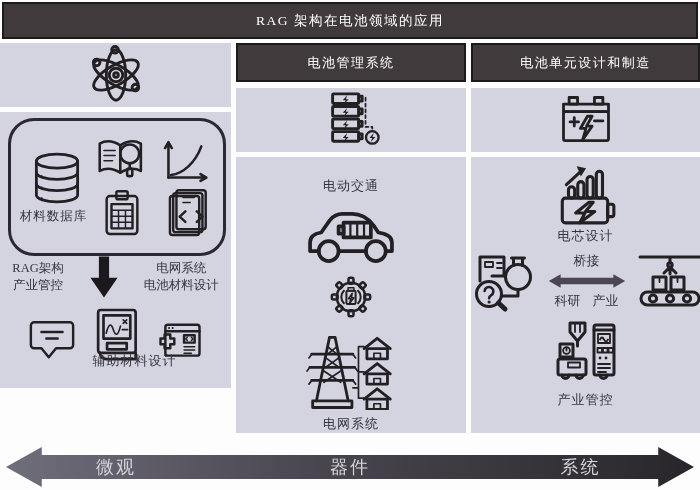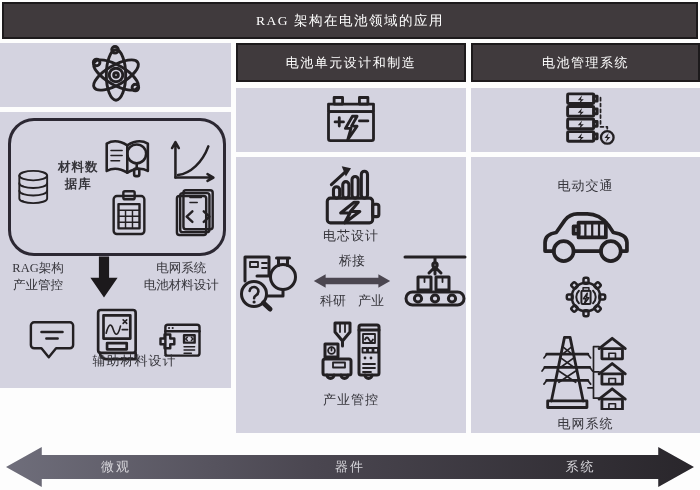--- a/index.html
+++ b/index.html
@@ -15,39 +15,39 @@
   .iconcell{height:64px;background:#d4d3e0;margin-bottom:5px;display:flex;
             align-items:center;justify-content:center;}
   .maincell{height:276px;background:#d4d3e0;position:relative;}
   svg.ic{fill:none;stroke:#232023;stroke-width:3;stroke-linecap:round;stroke-linejoin:round;display:block;}
   svg.ic .f{fill:#232023;stroke:none;}
   svg.ic .thin{stroke-width:1.8;}
   .lbl{font-size:13px;text-align:center;letter-spacing:1px;}
   
   .c1box{position:absolute;left:8px;top:6px;width:208px;height:128px;border:3px solid #2c2833;
          border-radius:26px;display:flex;align-items:center;justify-content:space-evenly;padding:2px;}
-  .dbcol{display:flex;flex-direction:row;align-items:flex-start;gap:2px;font-weight:bold;}
+  .dbcol{display:flex;flex-direction:column;align-items:flex-end;gap:2px;}
   .grid22{display:grid;grid-template-columns:auto auto;gap:4px 10px;justify-items:center;align-items:center;}
   .c1flow{position:absolute;left:0;top:142px;width:100%;display:flex;justify-content:center;
           align-items:center;gap:23px;font-size:12.5px;line-height:1.35;text-align:center;}
   .c1out{position:absolute;left:0;top:194px;width:100%;display:flex;justify-content:center;
          align-items:flex-end;gap:13px;}
   .c1outlbl{position:absolute;left:0;top:240px;width:100%;margin-left:19px;}
   
   .c2stack{position:absolute;inset:0;display:flex;flex-direction:column;align-items:center;}
   .bridge{display:flex;align-items:center;justify-content:center;gap:4px;margin-top:4px;}
   .bridgemid{display:flex;flex-direction:column;align-items:center;font-size:13px;line-height:1.2;gap:2px;}
   .bridgewords{display:flex;gap:12px;}
   
   .c3stack{position:absolute;inset:0;display:flex;flex-direction:column;align-items:center;}
   
   .axis{position:absolute;left:6px;right:6px;top:447px;height:40px;}
   .axisshape{position:absolute;inset:0;background:linear-gradient(90deg,#6f6e7b 0%,#4a4650 45%,#29262b 100%);
     clip-path:polygon(0 50%,5.2% 0,5.2% 20%,94.8% 20%,94.8% 0,100% 50%,94.8% 100%,94.8% 80%,5.2% 80%,5.2% 100%);}
-  .axislbl{position:absolute;top:50%;transform:translate(-50%,-50%);color:#d6d5da;font-size:13px;letter-spacing:2px;}
+  .axislbl{position:absolute;top:50%;transform:translate(-50%,-50%);color:#d6d5da;font-size:18px;letter-spacing:2px;}
 </style>
 </head>
 <body>
 
 <div class="stage">
 
   <div class="bar titlebar">RAG 架构在电池领域的应用</div>
 
   <div class="cols">
 
@@ -136,20 +136,93 @@
             <rect x="14" y="8" width="42" height="38" rx="3"></rect>
             <path d="M14 16 h42"></path>
             <circle class="f" cx="18.5" cy="12" r="1.3"></circle>
               <circle class="f" cx="23" cy="12" r="1.3"></circle>
             <path d="M8 25 h5 v-5 h7 v5 h5 v7 h-5 v5 h-7 v-5 h-5 z"></path>
             <rect x="37" y="21" width="13" height="9"></rect>
             <path class="thin" d="M41 23.5 l-2 2 2 2 M46 23.5 l2 2 -2 2 M37 35 h13 M37 39 h13 M37 43 h9"></path>
           </svg>
         </div>
         <div class="lbl c1outlbl">辅助材料设计</div>
+      </div>
+    </div>
+
+    <div class="col">
+      <div class="bar colheader">电池管理系统</div>
+      <div class="iconcell">
+        <svg class="ic" width="62" height="60" viewBox="0 0 64 62">
+          <rect x="13" y="4" width="27" height="10" rx="1"></rect>
+            <rect x="40" y="6.5" width="3.5" height="5"></rect>
+          <rect x="13" y="17" width="27" height="10" rx="1"></rect>
+            <rect x="40" y="19.5" width="3.5" height="5"></rect>
+          <rect x="13" y="30" width="27" height="10" rx="1"></rect>
+            <rect x="40" y="32.5" width="3.5" height="5"></rect>
+          <rect x="13" y="43" width="27" height="10" rx="1"></rect>
+            <rect x="40" y="45.5" width="3.5" height="5"></rect>
+          <path class="f" d="M28 5.5 l-4.5 5 h3 l-1.8 4 5 -5 h-3 z M28 18.5 l-4.5 5 h3 l-1.8 4 5 -5 h-3 z M28 31.5 l-4.5 5 h3 l-1.8 4 5 -5 h-3 z M28 44.5 l-4.5 5 h3 l-1.8 4 5 -5 h-3 z"></path>
+          <path class="thin" d="M47 8 v30 M47 38 h7 v4" stroke-dasharray="3 3"></path>
+          <circle cx="54" cy="49" r="6.5" style="stroke-width:2.4"></circle>
+          <path class="f" d="M55.5 44.5 l-4.5 5 h3 l-1.8 4.5 5 -5.5 h-3 z"></path>
+        </svg>
+      </div>
+      <div class="maincell">
+        <div class="c3stack">
+          <div class="lbl" style="margin-top:20px">电动交通</div>
+          <svg class="ic" width="112" height="70" viewBox="0 0 84 54" style="margin-top:4px">
+            <path d="M16 42 h-7 v-7 c0 -4 3 -7 9 -8 l7 -10 c2.5 -3 6 -5 10 -5 h8 c7 0 13 4 17 9 l4 6 c7 1 11 4 11 8 v7 h-5"></path>
+            <path d="M32 42 h22"></path>
+            <circle cx="24" cy="42" r="8"></circle>
+              <circle cx="62" cy="42" r="8"></circle>
+            <rect x="36" y="19" width="22" height="12"></rect>
+            <path class="thin" d="M41.5 19 v12 M47 19 v12 M52.5 19 v12"></path>
+            <rect x="32" y="22" width="4" height="6"></rect>
+          </svg>
+          <svg class="ic" width="56" height="54" viewBox="0 0 64 62" style="margin-top:6px">
+            <circle cx="32" cy="30" r="17"></circle>
+            <rect x="29" y="7" width="6" height="7" rx="2" transform="rotate(0 32 30)"></rect>
+            <rect x="29" y="7" width="6" height="7" rx="2" transform="rotate(45 32 30)"></rect>
+            <rect x="29" y="7" width="6" height="7" rx="2" transform="rotate(90 32 30)"></rect>
+            <rect x="29" y="7" width="6" height="7" rx="2" transform="rotate(135 32 30)"></rect>
+            <rect x="29" y="7" width="6" height="7" rx="2" transform="rotate(180 32 30)"></rect>
+            <rect x="29" y="7" width="6" height="7" rx="2" transform="rotate(225 32 30)"></rect>
+            <rect x="29" y="7" width="6" height="7" rx="2" transform="rotate(270 32 30)"></rect>
+            <rect x="29" y="7" width="6" height="7" rx="2" transform="rotate(315 32 30)"></rect>
+            <path class="thin" d="M23.5 22.5 a10.5 10.5 0 0 0 0 15 M40.5 22.5 a10.5 10.5 0 0 1 0 15" style="stroke-width:2.4"></path>
+            <rect class="thin" x="28.5" y="19" width="7" height="3.5"></rect>
+            <rect class="thin" x="26.5" y="22.5" width="11" height="16" rx="1.5" style="stroke-width:2.4"></rect>
+            <path class="thin" d="M33.5 25.5 l-4.5 6.5 h3 l-2 6 5.5 -7 h-3 z"></path>
+          </svg>
+          <svg class="ic" width="104" height="86" viewBox="0 0 100 88" style="margin-top:4px">
+            <path d="M27 10 L13 78 M33 10 L47 78 M27 10 h6"></path>
+            <path d="M8 28 h44 M6 42 h48 M8 56 h44"></path>
+            <path class="thin" d="M8 28 l-3 4 M52 28 l3 4 M6 42 l-3 4 M54 42 l3 4 M8 56 l-3 4 M52 56 l3 4"></path>
+            <path class="thin" d="M25 20 l10 8 M35 20 l-10 8 M23 32 l14 10 M37 32 l-14 10 M21 46 l18 12 M39 46 l-18 12"></path>
+            <rect x="9" y="78" width="42" height="7"></rect>
+            <path class="thin" d="M52 64 h6 M58 20 V75 M58 20 h6 M58 47 h6 M58 75 h6"></path>
+            <g transform="translate(64,9)">
+                <path d="M0 13 L14 2 28 13"></path>
+                <rect x="3" y="13" width="22" height="11"></rect>
+                <rect class="thin" x="10.5" y="18" width="7" height="6"></rect>
+              </g>
+            <g transform="translate(64,36)">
+                <path d="M0 13 L14 2 28 13"></path>
+                <rect x="3" y="13" width="22" height="11"></rect>
+                <rect class="thin" x="10.5" y="18" width="7" height="6"></rect>
+              </g>
+            <g transform="translate(64,63)">
+                <path d="M0 13 L14 2 28 13"></path>
+                <rect x="3" y="13" width="22" height="11"></rect>
+                <rect class="thin" x="10.5" y="18" width="7" height="6"></rect>
+              </g>
+          </svg>
+          <div class="lbl" style="margin-top:5px">电网系统</div>
+        </div>
       </div>
     </div>
 
     <div class="col">
       <div class="bar colheader">电池单元设计和制造</div>
       <div class="iconcell">
         <svg class="ic" width="60" height="56" viewBox="0 0 64 56">
           <rect x="14" y="4" width="9" height="7"></rect>
             <rect x="41" y="4" width="9" height="7"></rect>
           <rect x="8" y="11" width="48" height="8"></rect>
@@ -226,93 +299,20 @@
               <circle class="thin" cx="17.5" cy="33.5" r="3.4"></circle>
               <path class="thin" d="M17.5 33.5 v-3"></path>
             <rect x="9" y="42" width="28" height="16" rx="2"></rect>
               <rect class="thin" x="19" y="45.5" width="12" height="5"></rect>
             <path d="M13 58 a3.5 3.5 0 0 0 7 0 M27 58 a3.5 3.5 0 0 0 7 0 M51 58 a3.5 3.5 0 0 0 7 0"></path>
           </svg>
           <div class="lbl" style="margin-top:4px">产业管控</div>
         </div>
       </div>
     </div>
-
-    <div class="col">
-      <div class="bar colheader">电池管理系统</div>
-      <div class="iconcell">
-        <svg class="ic" width="62" height="60" viewBox="0 0 64 62">
-          <rect x="13" y="4" width="27" height="10" rx="1"></rect>
-            <rect x="40" y="6.5" width="3.5" height="5"></rect>
-          <rect x="13" y="17" width="27" height="10" rx="1"></rect>
-            <rect x="40" y="19.5" width="3.5" height="5"></rect>
-          <rect x="13" y="30" width="27" height="10" rx="1"></rect>
-            <rect x="40" y="32.5" width="3.5" height="5"></rect>
-          <rect x="13" y="43" width="27" height="10" rx="1"></rect>
-            <rect x="40" y="45.5" width="3.5" height="5"></rect>
-          <path class="f" d="M28 5.5 l-4.5 5 h3 l-1.8 4 5 -5 h-3 z M28 18.5 l-4.5 5 h3 l-1.8 4 5 -5 h-3 z M28 31.5 l-4.5 5 h3 l-1.8 4 5 -5 h-3 z M28 44.5 l-4.5 5 h3 l-1.8 4 5 -5 h-3 z"></path>
-          <path class="thin" d="M47 8 v30 M47 38 h7 v4" stroke-dasharray="3 3"></path>
-          <circle cx="54" cy="49" r="6.5" style="stroke-width:2.4"></circle>
-          <path class="f" d="M55.5 44.5 l-4.5 5 h3 l-1.8 4.5 5 -5.5 h-3 z"></path>
-        </svg>
-      </div>
-      <div class="maincell">
-        <div class="c3stack">
-          <div class="lbl" style="margin-top:20px">电动交通</div>
-          <svg class="ic" width="112" height="70" viewBox="0 0 84 54" style="margin-top:4px">
-            <path d="M16 42 h-7 v-7 c0 -4 3 -7 9 -8 l7 -10 c2.5 -3 6 -5 10 -5 h8 c7 0 13 4 17 9 l4 6 c7 1 11 4 11 8 v7 h-5"></path>
-            <path d="M32 42 h22"></path>
-            <circle cx="24" cy="42" r="8"></circle>
-              <circle cx="62" cy="42" r="8"></circle>
-            <rect x="36" y="19" width="22" height="12"></rect>
-            <path class="thin" d="M41.5 19 v12 M47 19 v12 M52.5 19 v12"></path>
-            <rect x="32" y="22" width="4" height="6"></rect>
-          </svg>
-          <svg class="ic" width="56" height="54" viewBox="0 0 64 62" style="margin-top:6px">
-            <circle cx="32" cy="30" r="17"></circle>
-            <rect x="29" y="7" width="6" height="7" rx="2" transform="rotate(0 32 30)"></rect>
-            <rect x="29" y="7" width="6" height="7" rx="2" transform="rotate(45 32 30)"></rect>
-            <rect x="29" y="7" width="6" height="7" rx="2" transform="rotate(90 32 30)"></rect>
-            <rect x="29" y="7" width="6" height="7" rx="2" transform="rotate(135 32 30)"></rect>
-            <rect x="29" y="7" width="6" height="7" rx="2" transform="rotate(180 32 30)"></rect>
-            <rect x="29" y="7" width="6" height="7" rx="2" transform="rotate(225 32 30)"></rect>
-            <rect x="29" y="7" width="6" height="7" rx="2" transform="rotate(270 32 30)"></rect>
-            <rect x="29" y="7" width="6" height="7" rx="2" transform="rotate(315 32 30)"></rect>
-            <path class="thin" d="M23.5 22.5 a10.5 10.5 0 0 0 0 15 M40.5 22.5 a10.5 10.5 0 0 1 0 15" style="stroke-width:2.4"></path>
-            <rect class="thin" x="28.5" y="19" width="7" height="3.5"></rect>
-            <rect class="thin" x="26.5" y="22.5" width="11" height="16" rx="1.5" style="stroke-width:2.4"></rect>
-            <path class="thin" d="M33.5 25.5 l-4.5 6.5 h3 l-2 6 5.5 -7 h-3 z"></path>
-          </svg>
-          <svg class="ic" width="104" height="86" viewBox="0 0 100 88" style="margin-top:4px">
-            <path d="M27 10 L13 78 M33 10 L47 78 M27 10 h6"></path>
-            <path d="M8 28 h44 M6 42 h48 M8 56 h44"></path>
-            <path class="thin" d="M8 28 l-3 4 M52 28 l3 4 M6 42 l-3 4 M54 42 l3 4 M8 56 l-3 4 M52 56 l3 4"></path>
-            <path class="thin" d="M25 20 l10 8 M35 20 l-10 8 M23 32 l14 10 M37 32 l-14 10 M21 46 l18 12 M39 46 l-18 12"></path>
-            <rect x="9" y="78" width="42" height="7"></rect>
-            <path class="thin" d="M52 64 h6 M58 20 V75 M58 20 h6 M58 47 h6 M58 75 h6"></path>
-            <g transform="translate(64,9)">
-                <path d="M0 13 L14 2 28 13"></path>
-                <rect x="3" y="13" width="22" height="11"></rect>
-                <rect class="thin" x="10.5" y="18" width="7" height="6"></rect>
-              </g>
-            <g transform="translate(64,36)">
-                <path d="M0 13 L14 2 28 13"></path>
-                <rect x="3" y="13" width="22" height="11"></rect>
-                <rect class="thin" x="10.5" y="18" width="7" height="6"></rect>
-              </g>
-            <g transform="translate(64,63)">
-                <path d="M0 13 L14 2 28 13"></path>
-                <rect x="3" y="13" width="22" height="11"></rect>
-                <rect class="thin" x="10.5" y="18" width="7" height="6"></rect>
-              </g>
-          </svg>
-          <div class="lbl" style="margin-top:5px">电网系统</div>
-        </div>
-      </div>
-    </div>
   </div>
 
   <div class="axis">
     <div class="axisshape"></div>
     <span class="axislbl" style="left:16%">微观</span>
     <span class="axislbl" style="left:50%">器件</span>
     <span class="axislbl" style="left:83.5%">系统</span>
   </div>
 
 </div>

